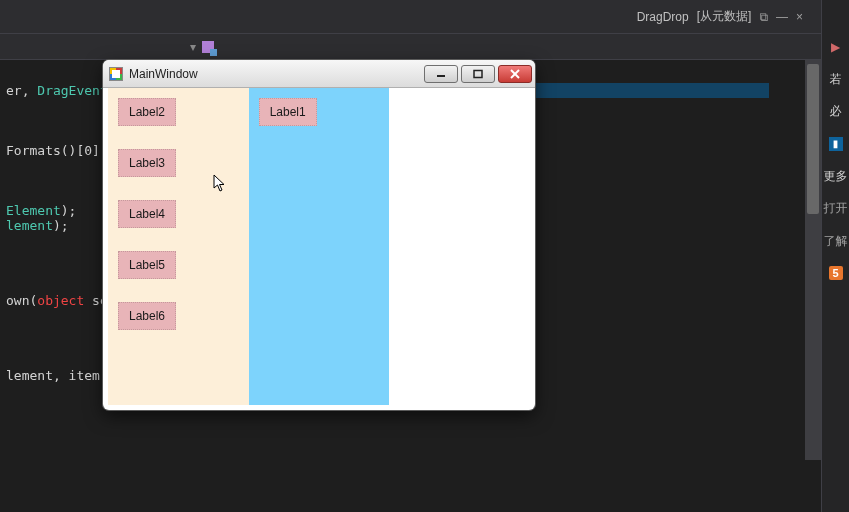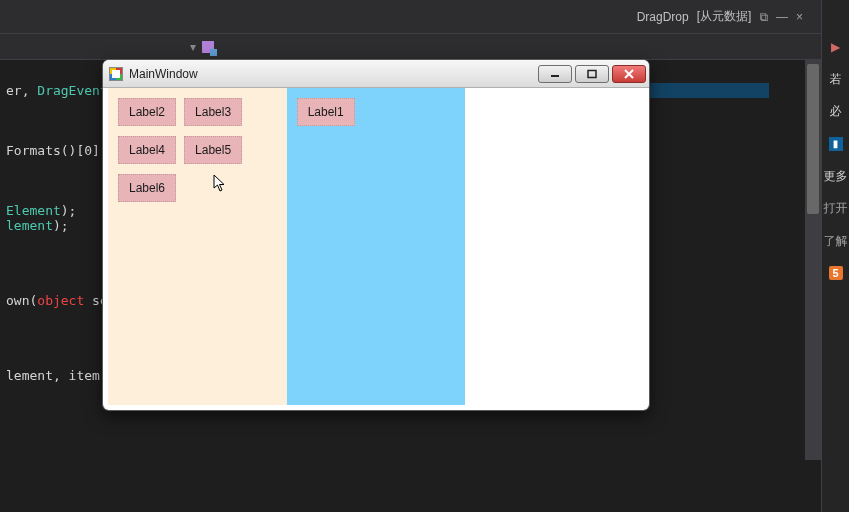--- a/index.html
+++ b/index.html
@@ -63,21 +63,21 @@
     font-size:12px; gap:18px;
   }
   .right-strip .sq { width:14px; height:14px; display:flex; align-items:center; justify-content:center;}
   .sq.blue { background:#0e639c; color:#fff; font-size:10px;}
   .sq.orange { background:#e8762d; color:#fff; font-size:11px; font-weight:bold; border-radius:2px;}
   .cn { color:#d0d0d0; font-size:12px; text-align:center; line-height:1.2;}
   .cn.link { color:#a3a3a3; }
 
   
   .app-window {
-    position:absolute; left:103px; top:60px; width:546px; height:350px;
+    position:absolute; left:103px; top:60px; width:432px; height:350px;
     background:#fff; border-radius:6px;
     box-shadow: 0 0 0 1px #5a5a5a, 0 6px 18px rgba(0,0,0,0.6);
     overflow:hidden;
   }
   .titlebar {
     height:28px;
     background: linear-gradient(#f7f7f7,#dcdcdc);
     border-bottom:1px solid #b0b0b0;
     display:flex; align-items:center; font-size:12px; color:#222;
     padding-left:6px;
@@ -99,21 +99,21 @@
   .win-btn.close {
     background: linear-gradient(#f07a78,#c83c36);
     border-color:#8a2c28; color:#fff;
   }
   .win-btn.close svg line { stroke:#fff; }
 
   .client {
     position:absolute; inset:28px 5px 5px 5px; display:flex;
   }
   .panel { flex:0 0 33.33%; height:100%; display:flex; align-content:flex-start;
-           flex-wrap:wrap; gap:10px 8px; padding:10px; }
+           flex-wrap:wrap; gap:23px 8px; padding:10px; }
   .panel.p1 { background:#fdefd9; }
   .panel.p2 { background:#7dd3fc; }
   .panel.p3 { background:#ffffff; }
 
   .label-chip {
     background:#e8b4b8; color:#1a1a1a; font-size:12px;
     padding:6px 10px; border:1px dotted rgba(0,0,0,0.15);
     cursor:move; user-select:none;
   }
 

